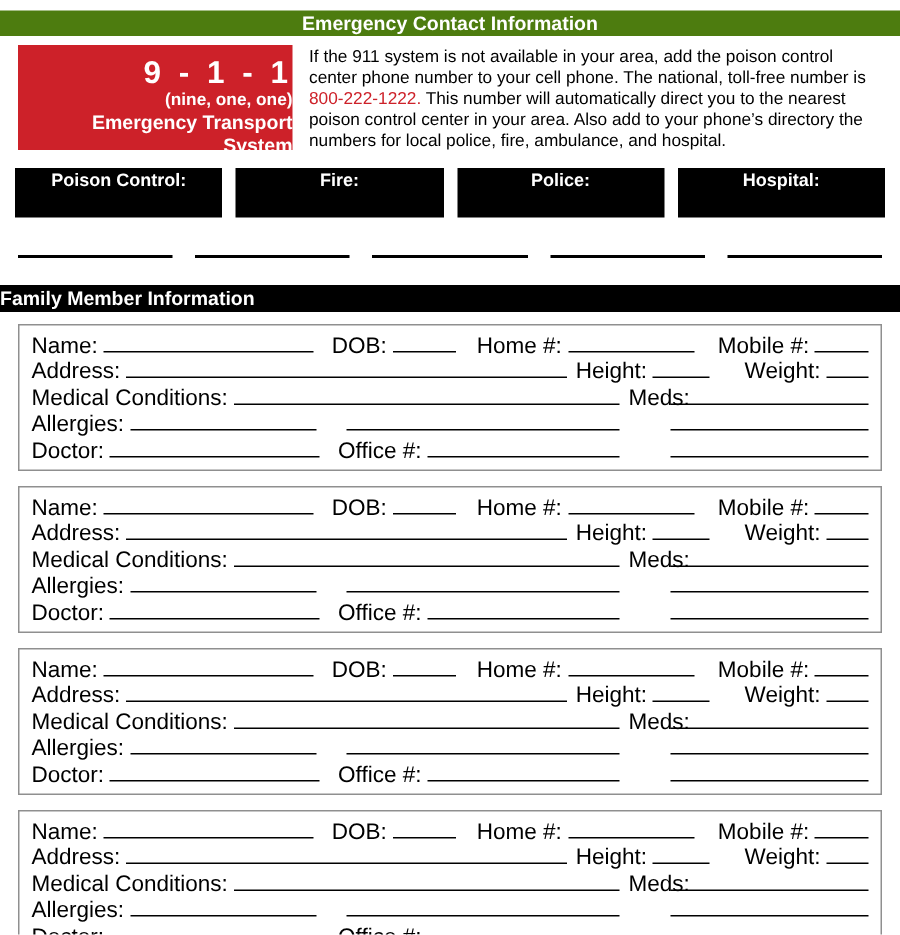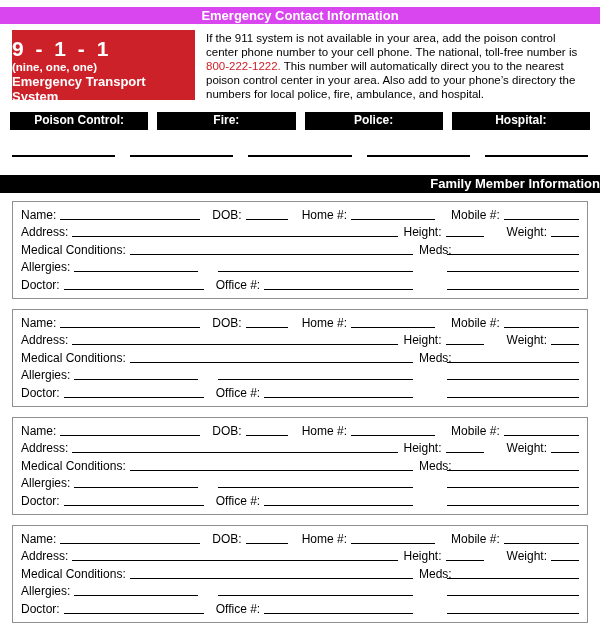--- a/index.html
+++ b/index.html
@@ -3,58 +3,58 @@
 <meta charset="utf-8">
 <style>
   html,body { margin:0; padding:0; }
   body {
     width:600px; height:623px; background:#ffffff; color:#000;
     font-family:"Liberation Sans", sans-serif; overflow:hidden;
     position:relative;
   }
   
   .topbar {
-    background:#d946ef; color:#fff; height:17px; line-height:17px;
+    background:#4d7c0f; color:#fff; height:17px; line-height:17px;
     margin-top:7px; text-align:center; font-weight:bold; font-size:13px;
   }
   .sectionbar {
     background:#000; color:#fff; height:18px; line-height:18px;
-    text-align:right; font-weight:bold; font-size:13px; margin-top:18px;
+    text-align:left; font-weight:bold; font-size:13px; margin-top:18px;
   }
   
   .intro { display:flex; margin:6px 10px 0 12px; }
   .redbox {
-    flex:0 0 183px; width:183px; height:70px; color:#fff; text-align:left;
+    flex:0 0 183px; width:183px; height:70px; color:#fff; text-align:right;
     background:#CD2129;
   }
   .redbox .num   { font-size:21px; font-weight:bold; letter-spacing:3px; padding-top:7px; line-height:23px; }
   .redbox .words { font-size:11.5px; font-weight:bold; line-height:14px; }
   .redbox .cap   { font-size:13px;  font-weight:bold; line-height:15px; }
   .para {
     flex:1; margin:0 0 0 11px; padding-top:2px;
     font-size:11.5px; line-height:13.9px; color:#000;
   }
   .para .phone { font-weight:normal; color:#CD2129;text-align:right; }
   
   .labelrow { display:flex; gap:9px; margin:10px 10px 0 10px; }
   .labelbox {
     flex:1; background:#000; color:#fff; font-weight:bold; font-size:12px;
-    text-align:center; height:18px; line-height:17px;
+    text-align:center; height:33px; line-height:17px;
   }
   .linerow { display:flex; gap:15px; margin:25px 12px 0 12px; }
   .cline { flex:1; height:0; border-bottom:2px solid #000; }
   
   #members { margin-top:8px; }
   .member {
     border:1px solid #8f8f8f; margin:0 12px 10px 12px; height:98px;
     box-sizing:border-box; padding:5px 8px 6px 8px;
     display:flex; flex-direction:column; justify-content:space-between;
     background:#fff;
   }
-  .frow { display:flex; align-items:flex-end; font-size:12px; height:15px; }
+  .frow { display:flex; align-items:flex-end; font-size:15px; height:15px; }
   .lab  { white-space:nowrap; line-height:13px; padding-right:4px; }
   .fl   { height:0; border-bottom:1px solid #000; margin-bottom:2px; }
   .grow { flex:1; }
   .w140{width:140px}.w42{width:42px}.w84{width:84px}.w124{width:124px}
   .w132{width:132px}.w38{width:38px}.w28{width:28px}
   .ml6{margin-left:6px}.ml8{margin-left:23px}.ml12{margin-left:12px}
   .ml14{margin-left:14px}.ml16{margin-left:16px}.ml20{margin-left:20px}
   .sp34 { width:34px; flex:0 0 34px; }
   .meds-lab { width:34px; flex:0 0 34px; box-sizing:border-box; padding-left:6px; padding-right:0; }
 </style>

